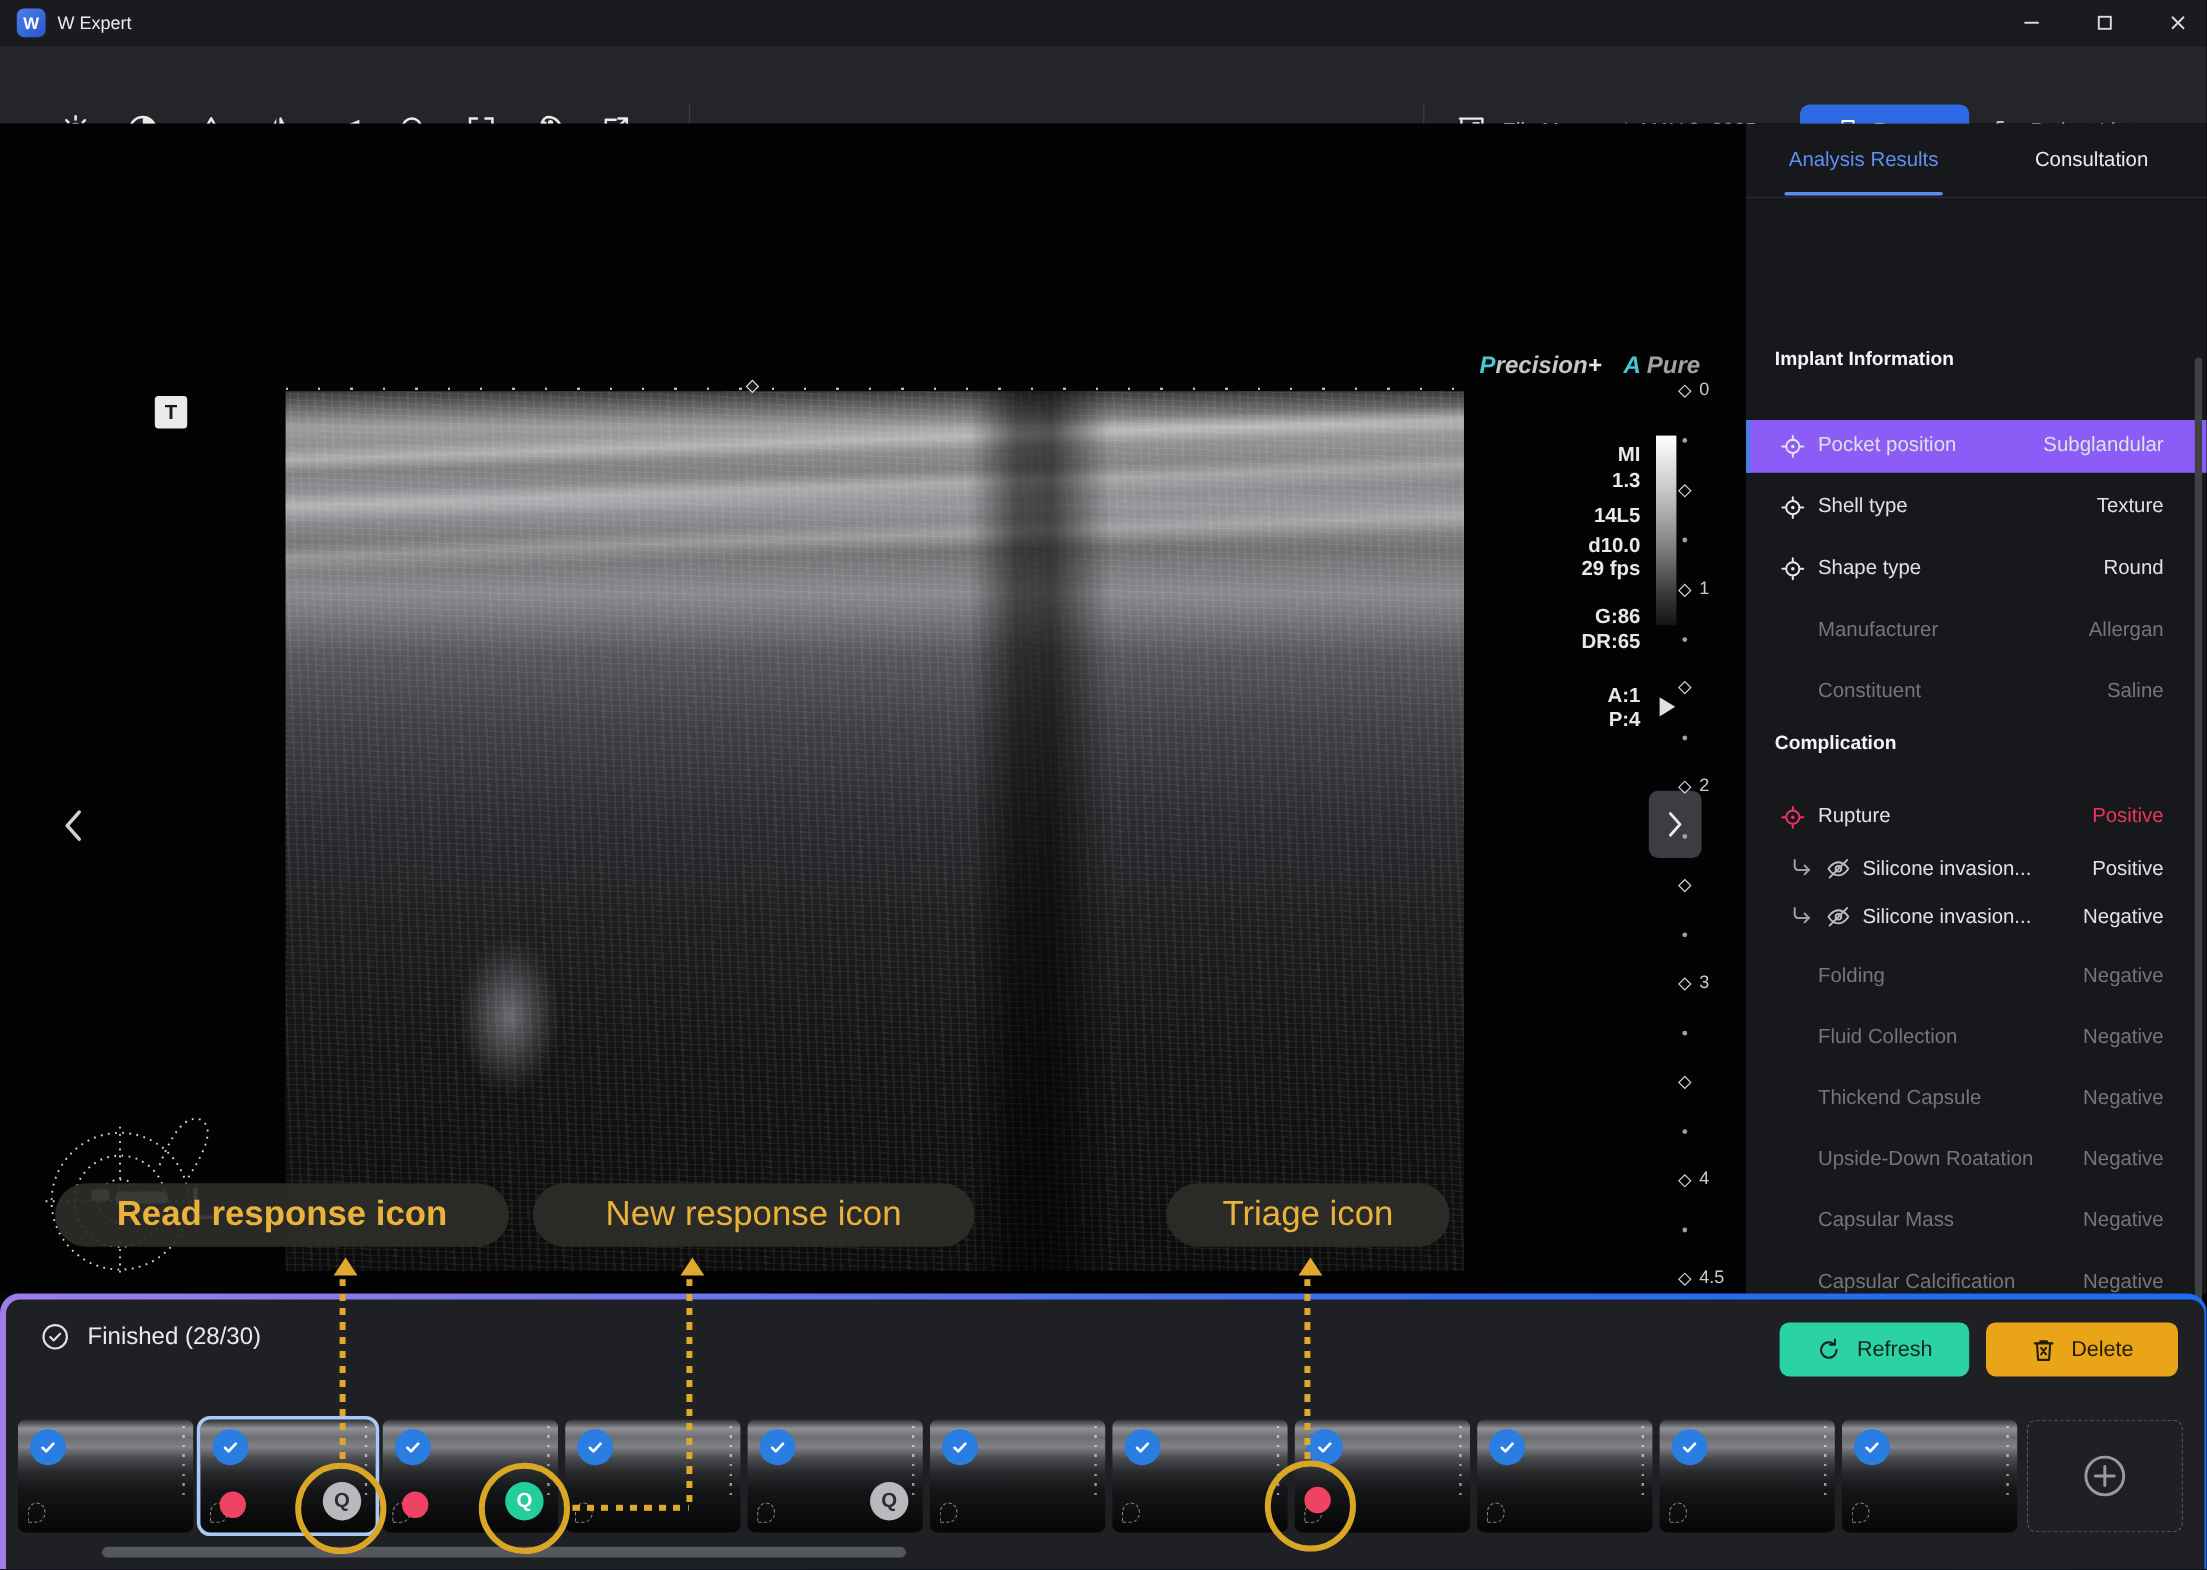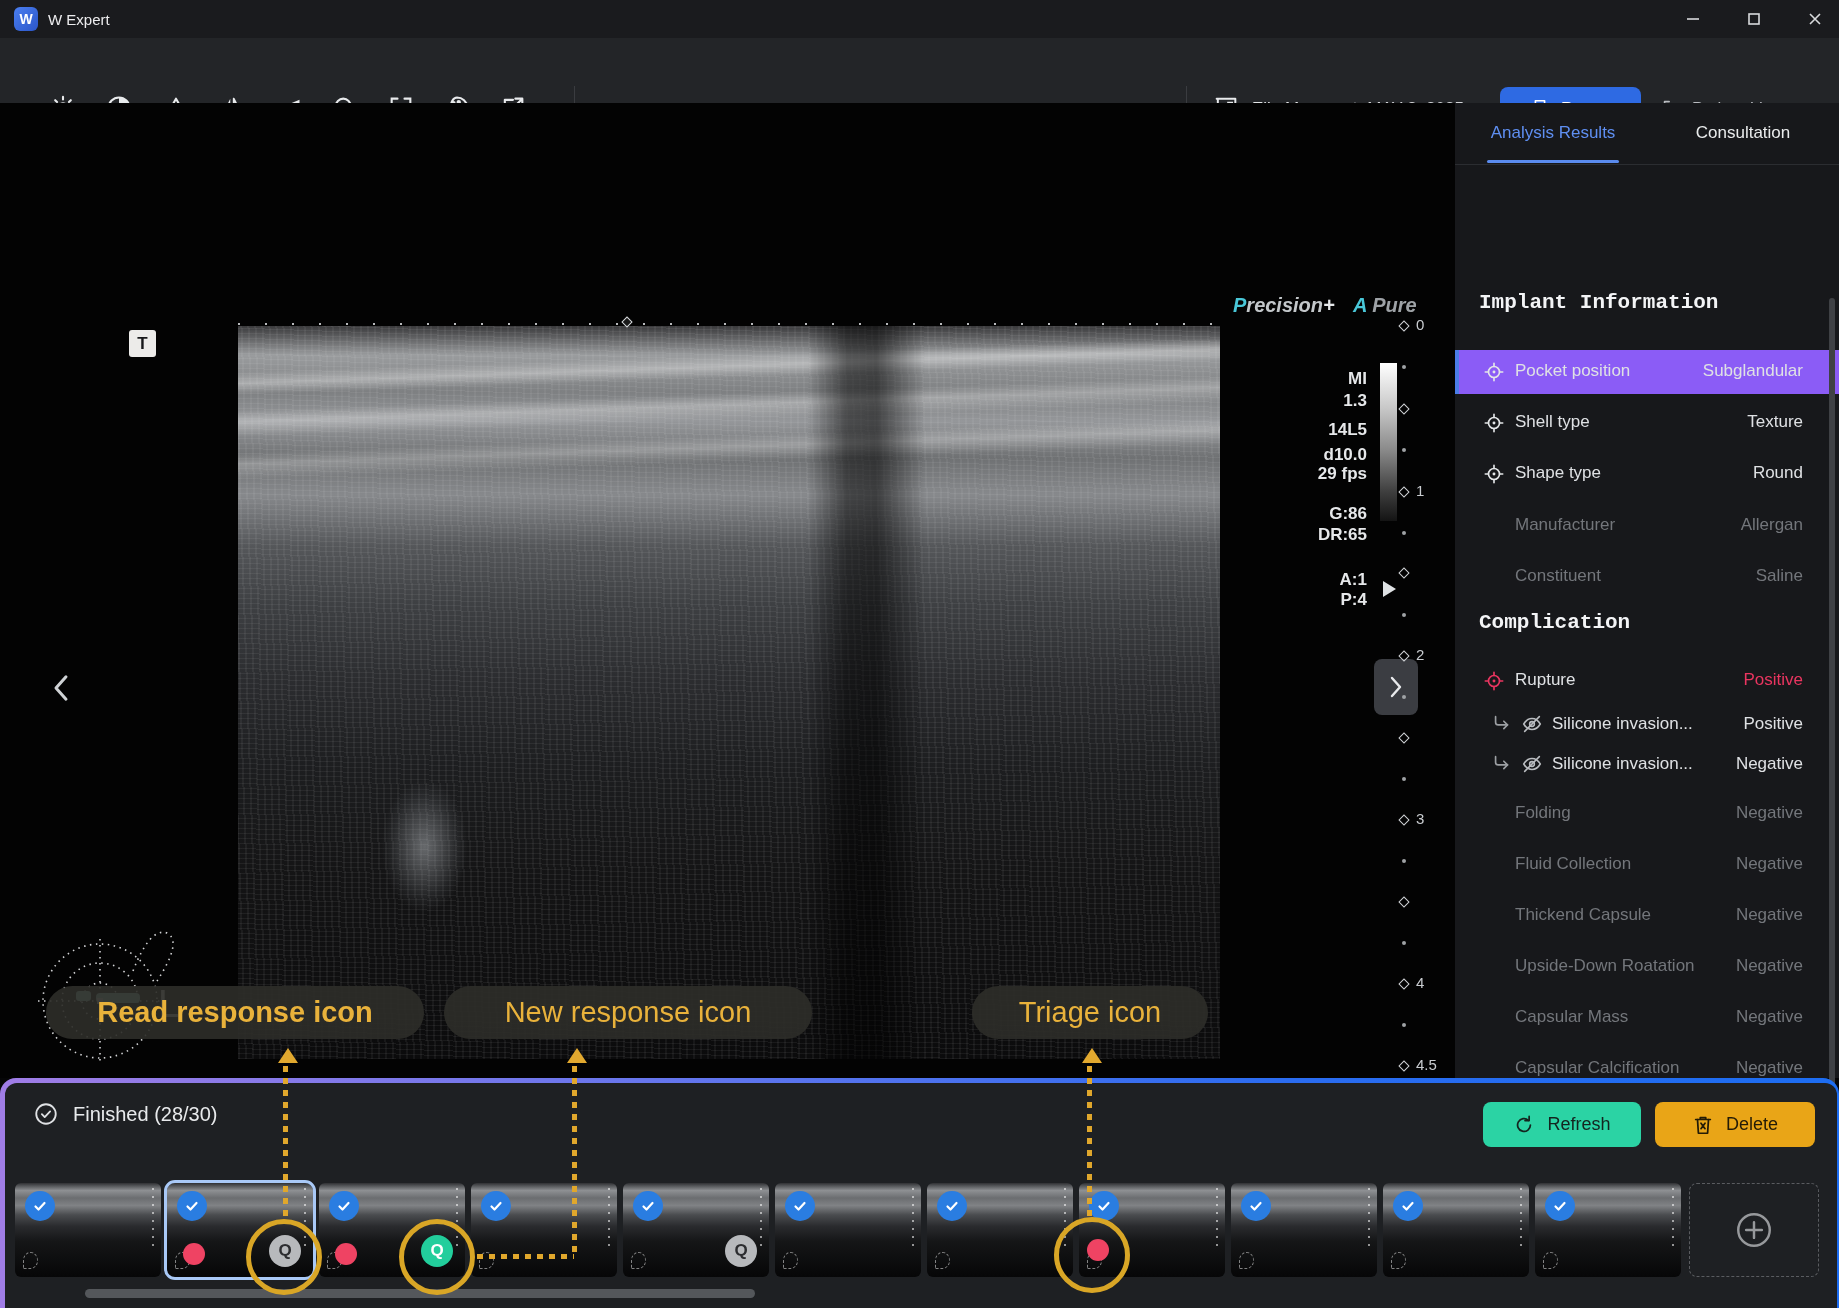--- a/index.html
+++ b/index.html
@@ -68,21 +68,21 @@
   .hdots{position:absolute;height:5px;z-index:60;background-image:repeating-linear-gradient(90deg,#e0a72c 0 6px,transparent 6px 12px);}
   .anno-circle{position:absolute;width:76px;height:76px;border:5px solid #d9a626;border-radius:50%;z-index:60;}
 
   
   .panel{position:absolute;left:1455px;top:103px;width:384px;height:975px;background:#17181b;}
   .tab{position:absolute;top:0;height:60px;display:flex;align-items:center;justify-content:center;font-size:17px;width:180px;}
   .tab.active{color:#5f8ff2;}
   .tab.inactive{color:#e9ebec;}
   .tabline{position:absolute;left:32px;top:57px;width:132px;height:3px;background:#5a8bee;border-radius:2px;}
   .tabdiv{position:absolute;left:0;top:61px;width:384px;height:1px;background:#2b2d31;}
-  .sechead{position:absolute;left:24px;font-size:21px;font-weight:bold;color:#f3f4f6;font-family:Liberation Mono, monospace;}
+  .sechead{position:absolute;left:24px;font-size:16px;font-weight:bold;color:#f3f4f6;}
   .prow{position:absolute;left:0;width:384px;height:44px;font-size:17px;}
   .prow .ricon{position:absolute;left:28px;top:11px;width:22px;height:22px;color:#e4e6e8;}
   .prow .rlabel{position:absolute;left:60px;top:11px;color:#dfe1e4;}
   .prow .rvalue{position:absolute;right:36px;top:11px;color:#dfe1e4;}
   .prow.muted .rlabel,.prow.muted .rvalue{color:#73767b;}
   .prow.activebg{background:#8b5cf6;}
   .prow.activebg::before{content:"";position:absolute;left:0;top:0;width:4px;height:100%;background:#4a7de8;}
   .prow .red{color:#ea3560 !important;}
   .subrow .corner{position:absolute;left:36px;top:10px;width:22px;height:22px;color:#9da0a4;}
   .subrow .eyeoff{position:absolute;left:66px;top:10px;width:22px;height:22px;color:#b9bcc0;}

